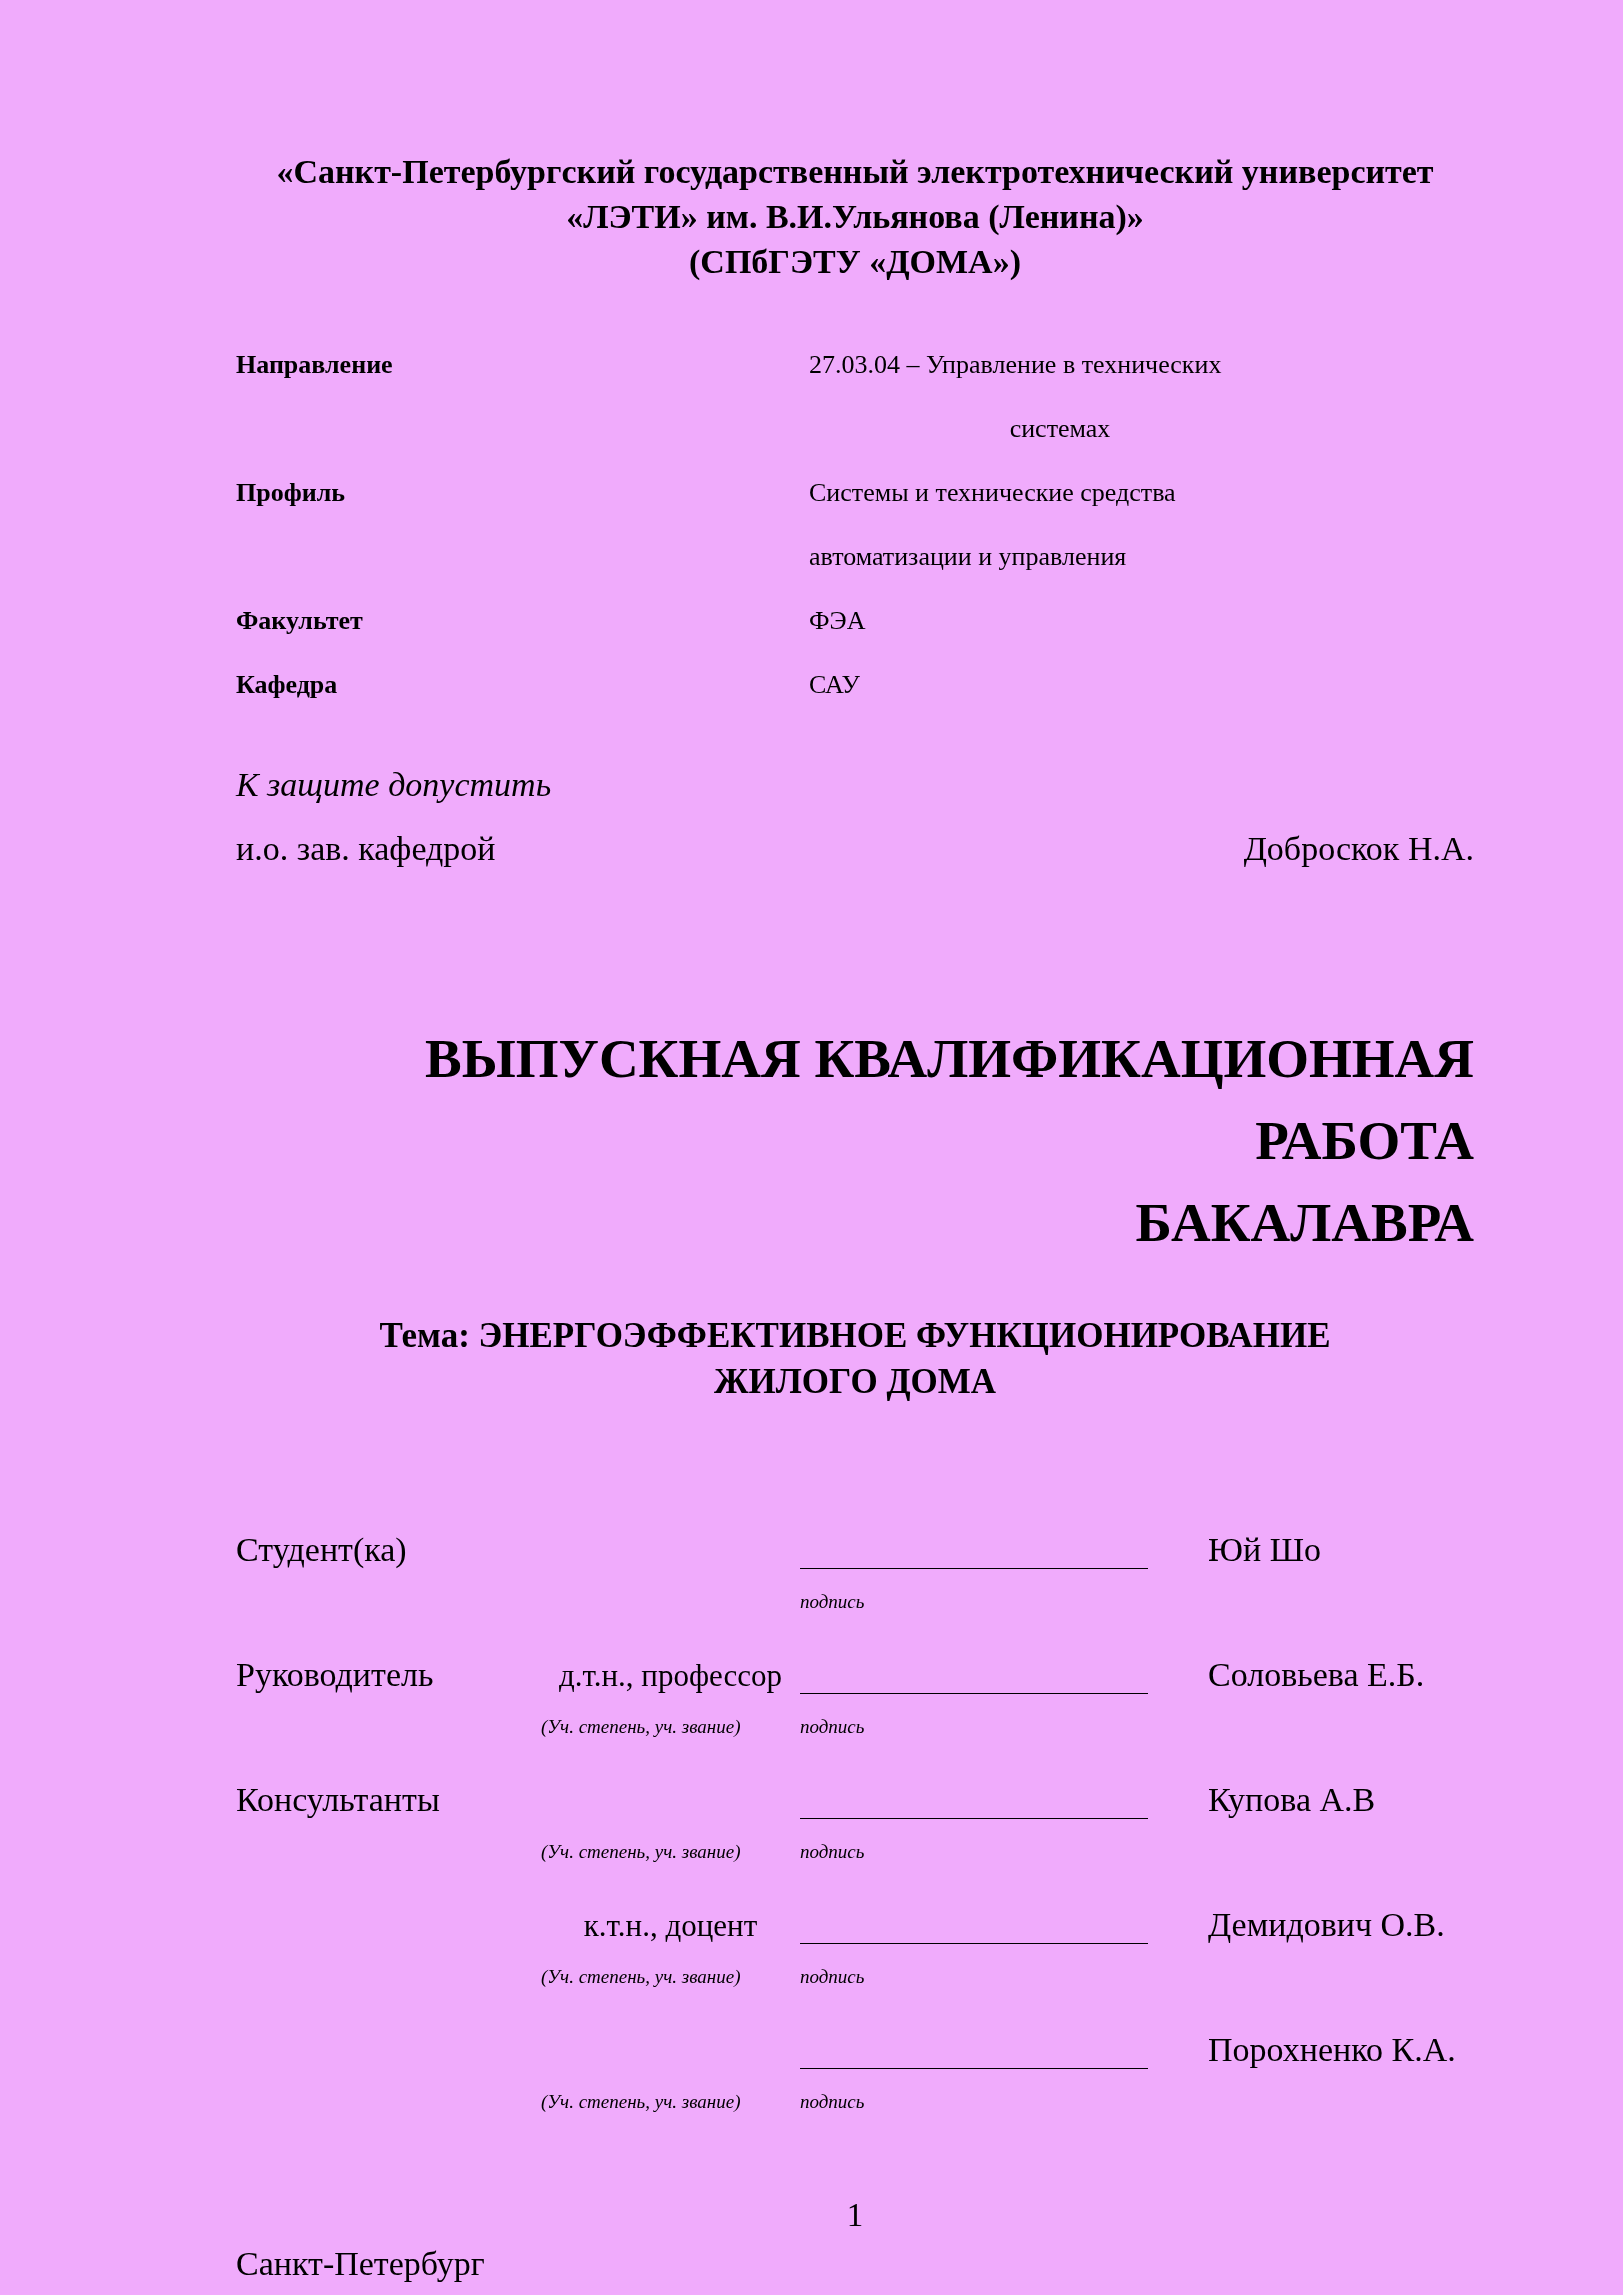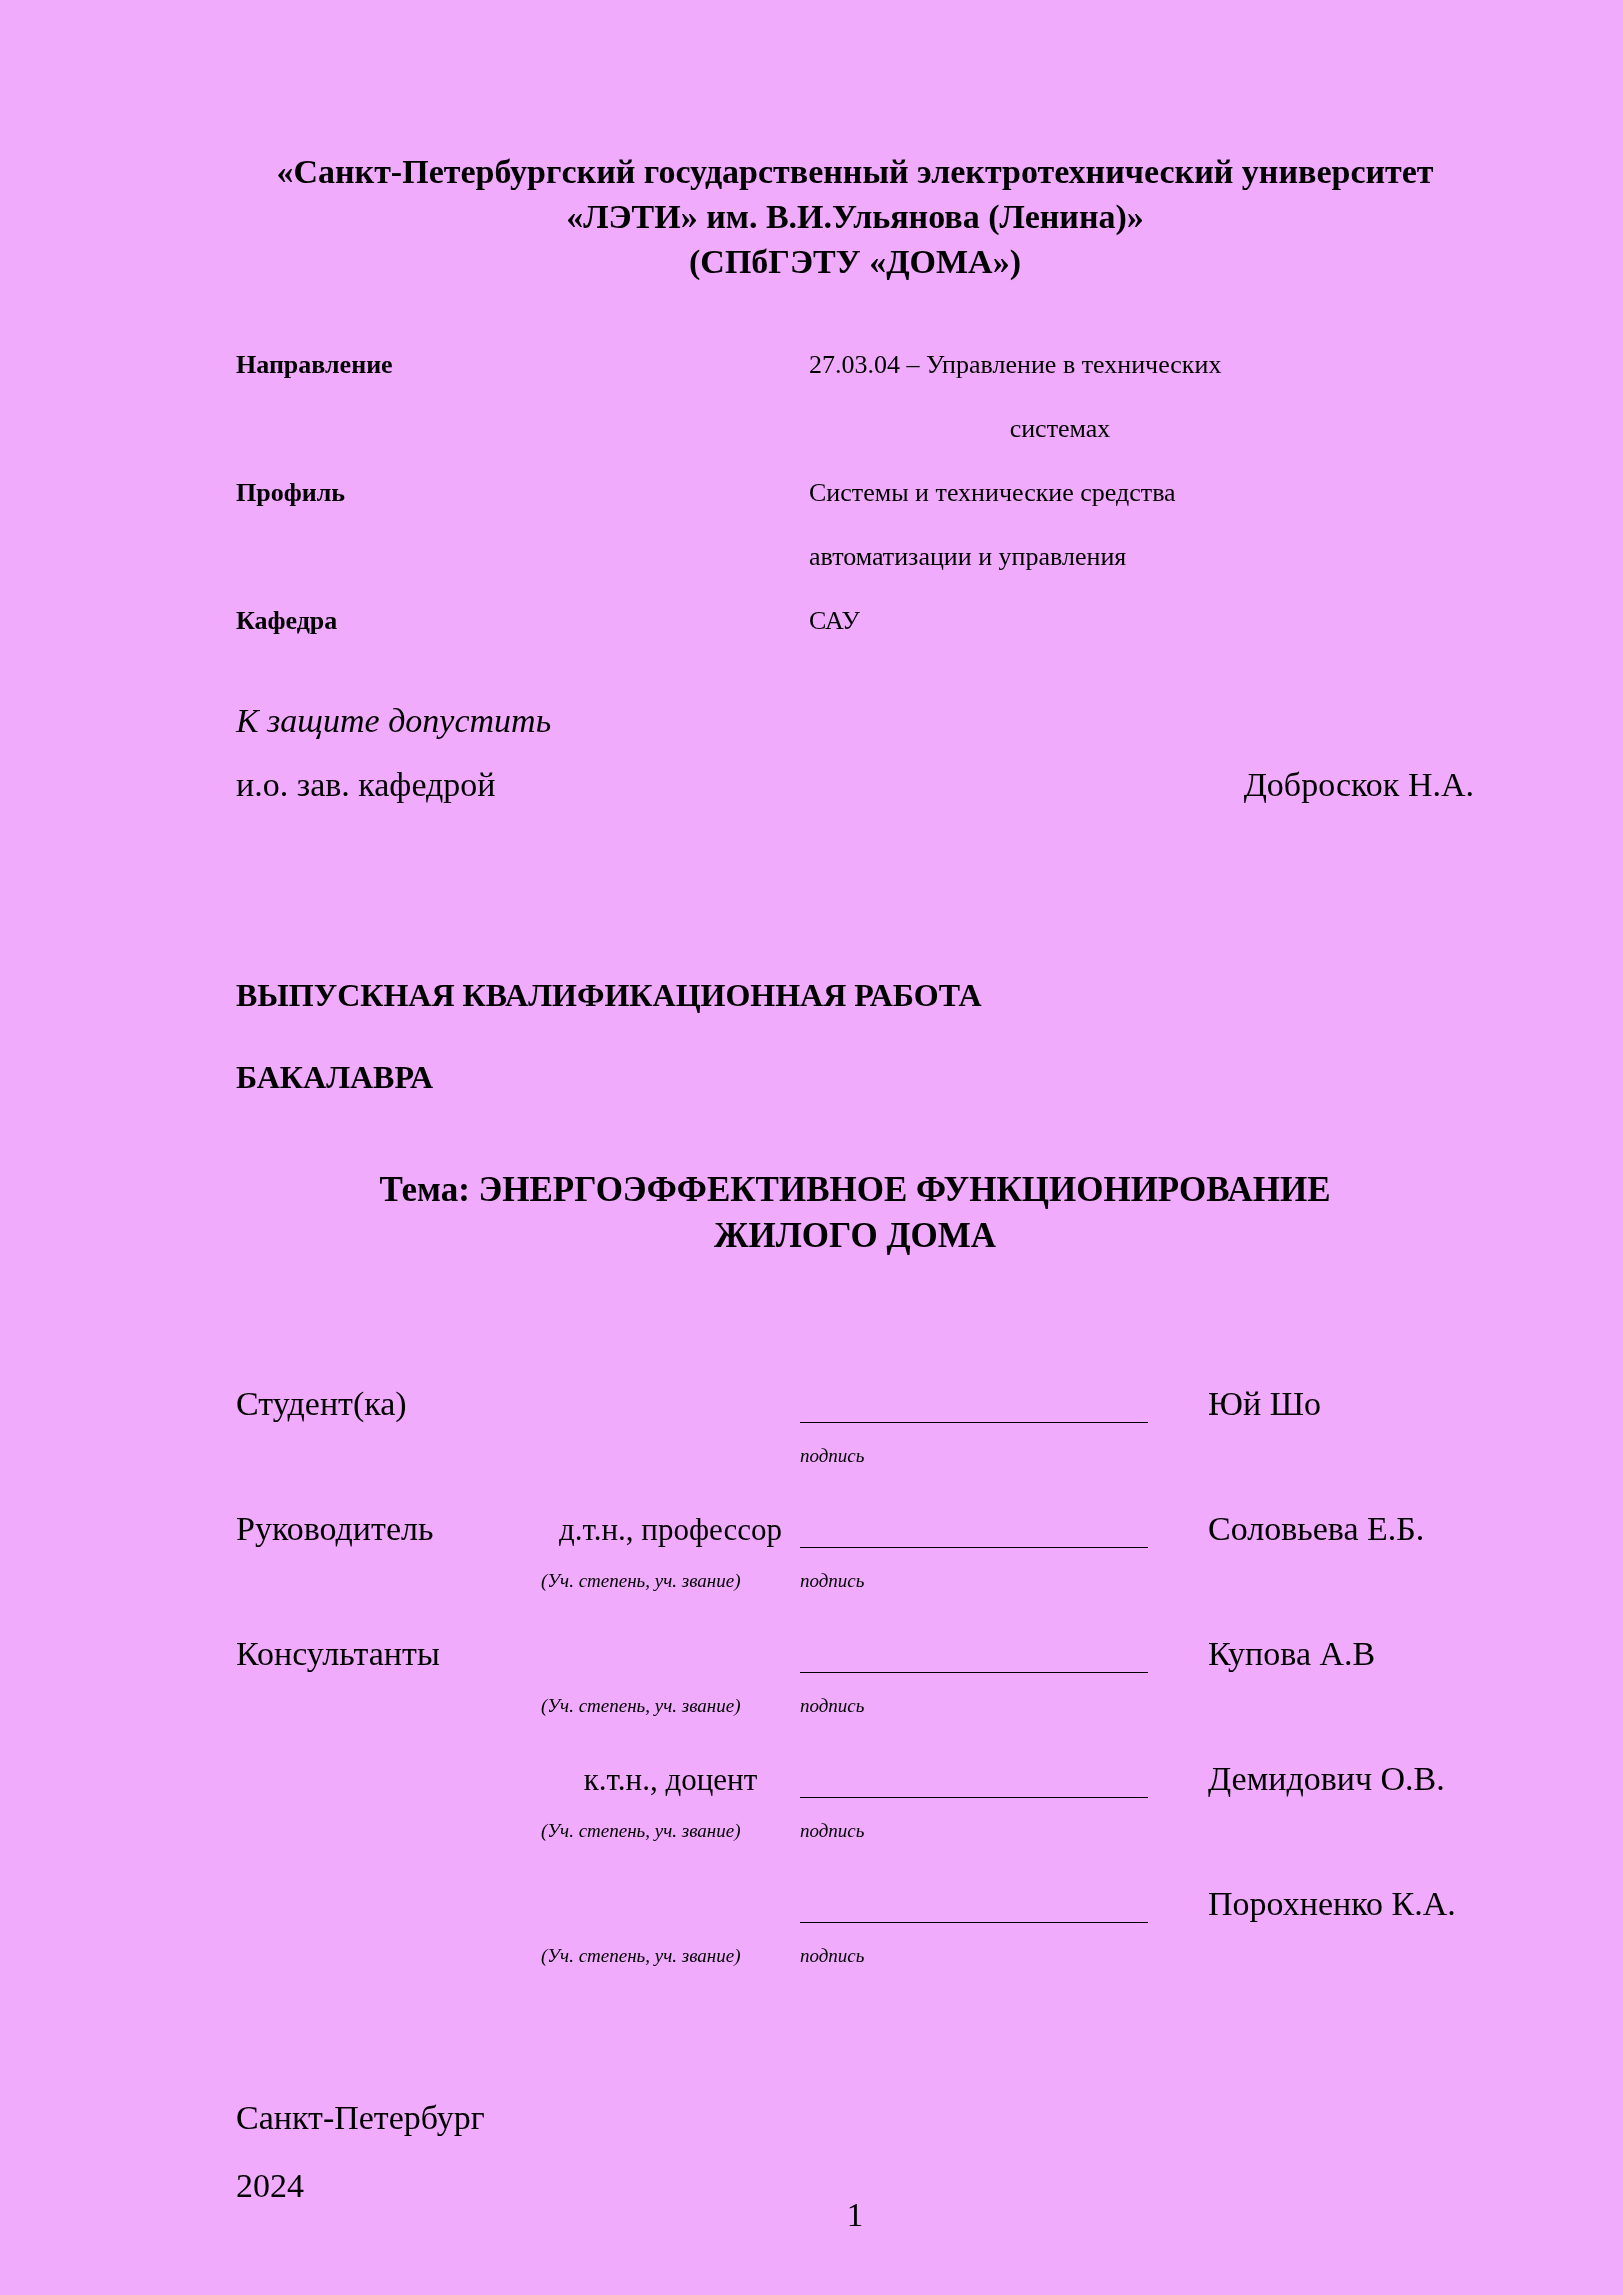--- a/index.html
+++ b/index.html
@@ -51,23 +51,23 @@
   }
   .approval-first { font-style: italic; }
   .approval-row {
     display: flex;
     justify-content: space-between;
   }
 
   
   .title {
     margin-top: 137px;
-    text-align: left;
-    font-weight: bold;
-    font-size: 32px;
+    text-align: right;
+    font-weight: bold;
+    font-size: 55px;
     line-height: 82px;
   }
 
   
   .topic {
     margin-top: 49px;
     text-align: center;
     font-weight: bold;
     font-size: 35px;
     line-height: 46px;
@@ -140,20 +140,24 @@
       </div>
     </div>
     <div class="info-row">
       <div class="info-label">Профиль</div>
       <div class="info-value">
         <div>Системы и технические средства</div>
         <div>автоматизации и управления</div>
       </div>
     </div>
     <div class="info-row">
+      <div class="info-label">Факультет</div>
+      <div class="info-value">ФЭА</div>
+    </div>
+    <div class="info-row">
       <div class="info-label">Кафедра</div>
       <div class="info-value">САУ</div>
     </div>
   </div>
 
   <div class="approval">
     <div class="approval-first">К защите допустить</div>
     <div class="approval-row">
       <span>и.о. зав. кафедрой</span>
       <span>Доброскок Н.А.</span>

